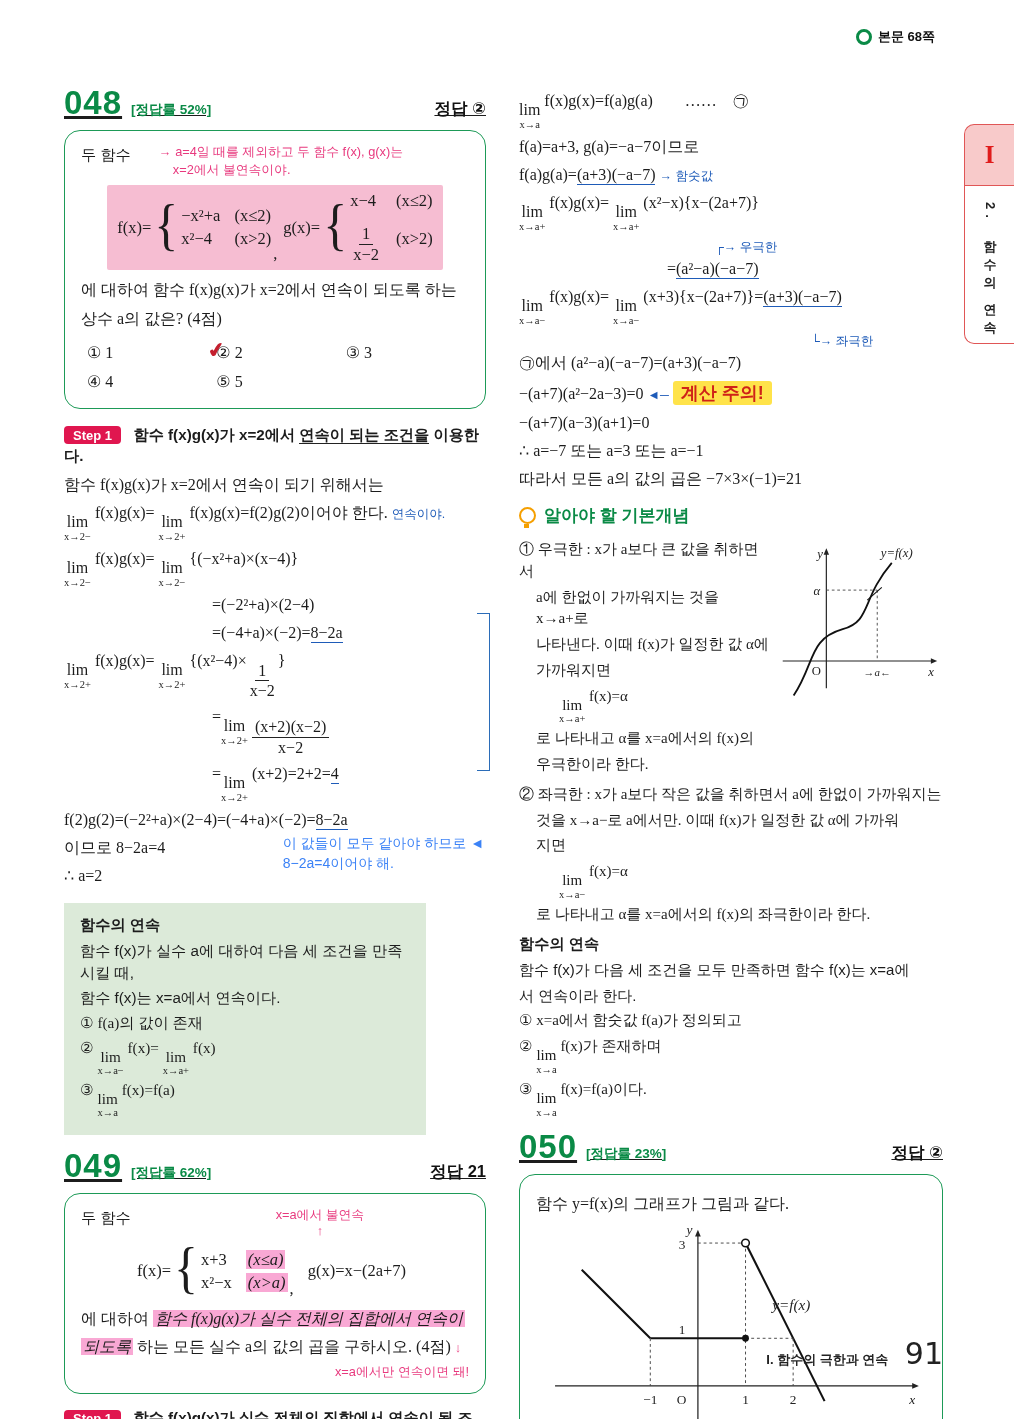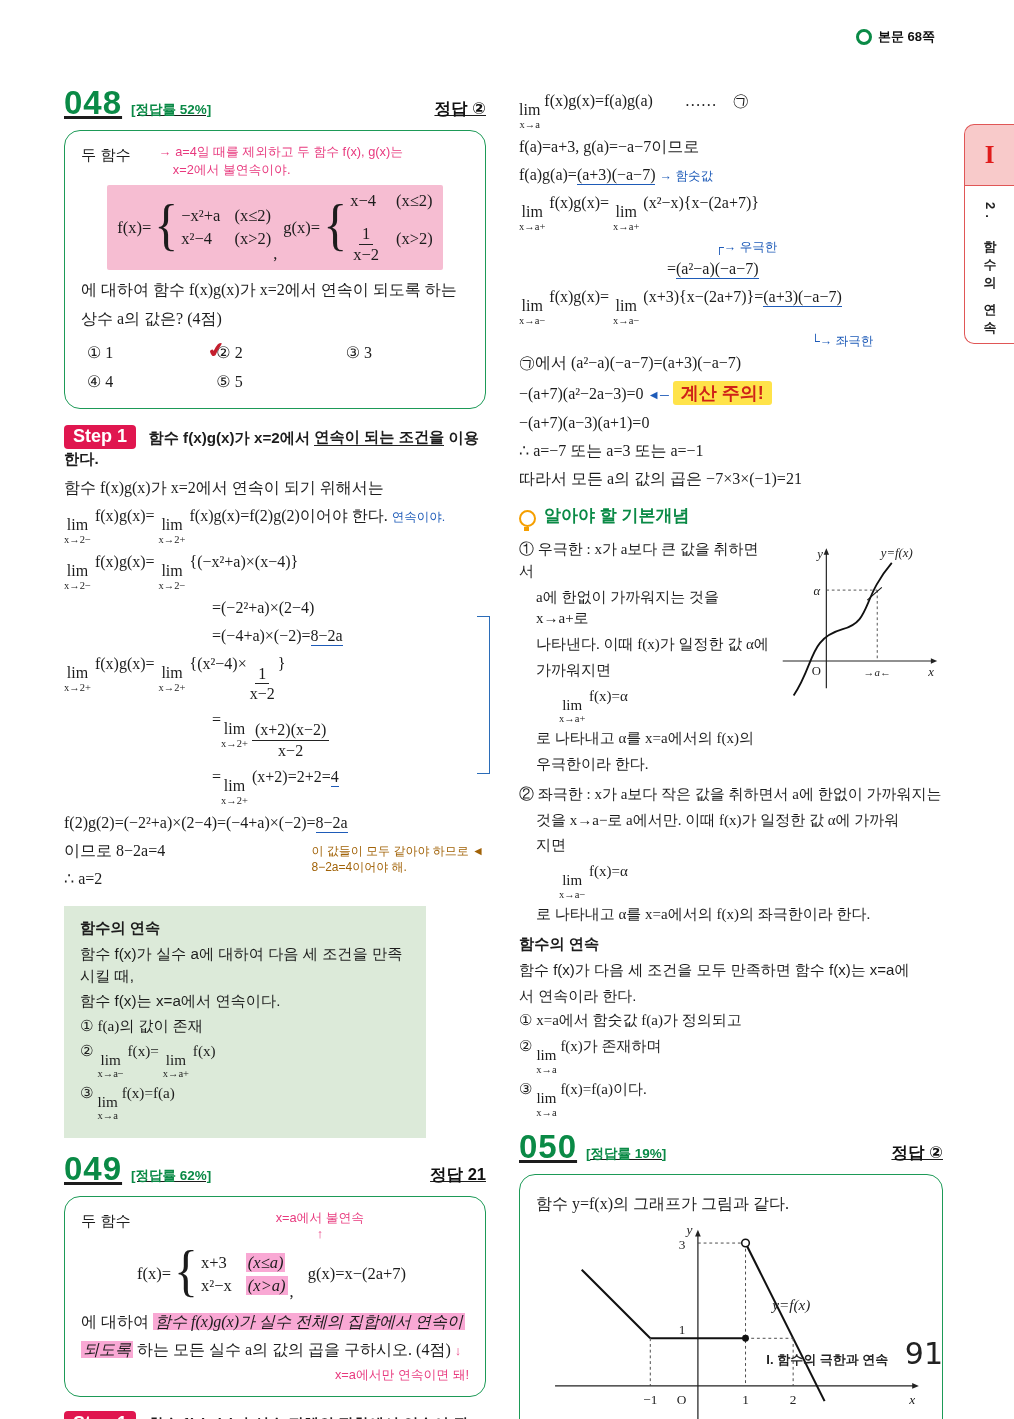--- a/index.html
+++ b/index.html
@@ -33,53 +33,53 @@
   .fn{border-bottom:1.3px solid #222;padding:0 3px;}
   .fd{padding:0 3px;}
   .blul{border-bottom:1.7px solid #1e5bb8;padding-bottom:1px;}
   .blk-ul{border-bottom:1.7px solid #222;}
   .pink{background:#f9a8d4;padding:0 2px;font-style:italic;}
   .bluet{color:#1e5bb8;font-size:12.5px;font-family:"Liberation Sans","DejaVu Sans",sans-serif;}
   .ycall{background:#ffe34a;color:#cf2318;font-weight:700;font-size:18px;padding:2px 8px;border-radius:3px;
          font-family:"Liberation Sans","DejaVu Sans",sans-serif;}
   .pnote{color:#e8397e;font-size:12.8px;line-height:1.4;}
 
-  .badge{display:inline-block;color:#fff;font-size:18px;font-weight:700;border-radius:4px;padding:1.5px 9px;margin-right:8px;}
+  .badge{display:inline-block;color:#fff;font-size:13px;font-weight:700;border-radius:4px;padding:1.5px 9px;margin-right:8px;}
   .badge-red{background:#e0164f;}
   .sttl{font-size:15.2px;font-weight:700;}
 
   
   .eqrow{display:flex;align-items:center;margin:6px 0 8px;}
   .eq-highlight{background:#f6bdd2;display:inline-flex;align-items:center;padding:6px 10px;border-radius:2px;}
   .pw{display:inline-flex;align-items:center;font-family:"Liberation Serif","DejaVu Serif",serif;font-size:16.5px;}
   .brace{font-family:"Liberation Serif",serif;font-size:50px;font-weight:300;transform:scaleY(1.12);margin:0 3px 6px 3px;line-height:1;}
   .pw-rows{display:inline-grid;grid-template-columns:auto auto;column-gap:14px;row-gap:3px;align-items:center;}
   .comma{font-family:"Liberation Serif",serif;font-size:16.5px;margin:0 6px 0 2px;align-self:flex-end;}
 
   .choices{display:flex;flex-wrap:wrap;margin-top:8px;font-family:"Liberation Serif","DejaVu Serif",serif;font-size:16px;}
   .choice{width:33.33%;position:relative;margin:5px 0;padding-left:6px;box-sizing:border-box;}
   .chk{position:absolute;left:-2px;top:-5px;color:#c41f2e;font-size:20px;font-weight:700;transform:rotate(-10deg);}
 
   
   .solwrap{position:relative;margin-top:6px;}
   .bn-note{position:absolute;right:0;top:20px;width:122px;color:#1e5bb8;font-size:12.5px;line-height:1.35;}
   .eq-bracket{position:absolute;right:-4px;top:140px;height:156px;width:12px;
               border-top:1.6px solid #2b6cb8;border-right:1.6px solid #2b6cb8;border-bottom:1.6px solid #2b6cb8;}
-  .note-eq{position:absolute;right:2px;bottom:14px;color:#a16207;font-size:12px;line-height:1.4;}
+  .note-eq{position:absolute;right:2px;bottom:14px;color:#3b82f6;font-size:14px;line-height:1.4;}
 
   .gbox{background:#dcead9;padding:12px 16px 14px;margin:16px 0 6px;width:330px;}
   .gbox-title{font-size:15.2px;font-weight:800;margin-bottom:4px;}
   .gbox .fline{font-size:15.2px;margin:3px 0;}
 
   
   .p49-noterow{text-align:center;margin:0 0 0 40px;}
   .p49-noterow .up{color:#e8397e;font-size:13px;line-height:1;}
 
   
-  .concept-title{display:flex;align-items:flex-end;gap:8px;color:#0a8a46;font-size:17px;font-weight:800;margin:14px 0 8px;}
+  .concept-title{display:flex;align-items:center;gap:8px;color:#0a8a46;font-size:17px;font-weight:800;margin:14px 0 8px;}
   .bulb{position:relative;width:13px;height:13px;border:2.4px solid #f59f00;border-radius:50%;display:inline-block;}
   .bulb:after{content:"";position:absolute;left:3px;bottom:-6px;width:5px;height:4px;background:#f59f00;}
   .concept-sub{font-size:15.2px;font-weight:800;margin:8px 0 3px;}
   .concept-row{display:flex;}
   .c-left{width:262px;}
   .concept .fline{font-size:15px;margin:4px 0;}
 
   
   .pagemark{position:absolute;top:28px;left:856px;font-size:13px;font-weight:700;display:flex;align-items:center;gap:6px;color:#111;}
   .pm-icon{width:10px;height:10px;border:3.4px solid #0a8a46;border-radius:50%;display:inline-block;}
@@ -377,21 +377,21 @@
           </span> f(x)가 존재하며</div>
         <div class="fline">③ <span class="lim">
             <span>lim</span>
             <span class="limsub">x→a</span>
           </span> f(x)=f(a)이다.</div>
       </div>
   </div>
 
   <div class="prob-head" style="margin-top:12px;">
     <span class="prob-num">050</span>
-    <span class="prob-rate">[정답률 19%]</span>
+    <span class="prob-rate">[정답률 23%]</span>
     <span class="prob-ans">정답 ②</span>
   </div>
 
   <div class="pbox">
     <div class="fline">함수 y=f(x)의 그래프가 그림과 같다.</div>
     <div style="text-align:center;">
       <svg width="400" height="228" viewBox="0 0 420 235">
         <line x1="170" y1="12" x2="170" y2="230" stroke="#222" stroke-width="1.3"></line>
         <polygon points="170,8 167,15 173,15" fill="#222"></polygon>
         <line x1="20" y1="172" x2="398" y2="172" stroke="#222" stroke-width="1.3"></line>

